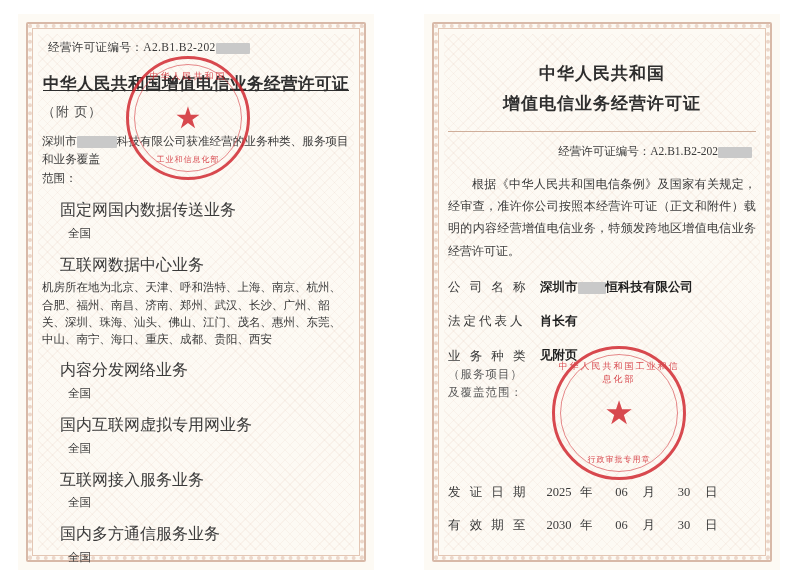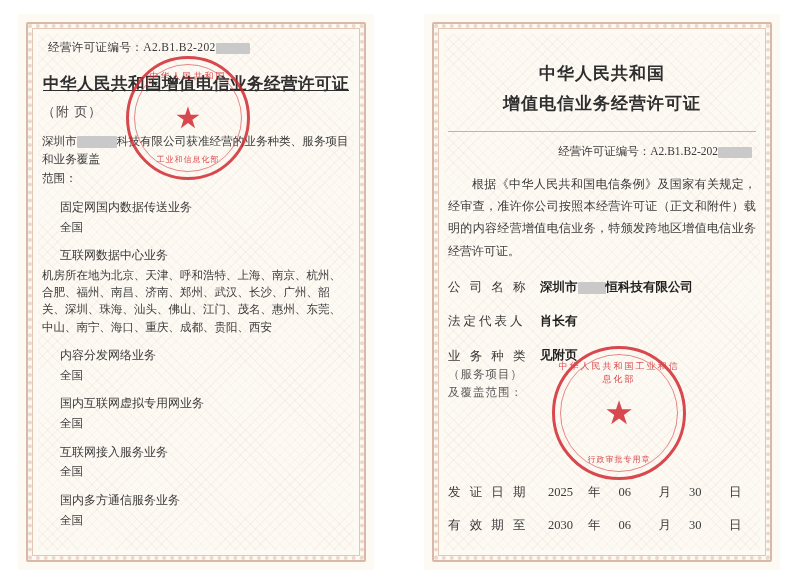--- a/index.html
+++ b/index.html
@@ -105,23 +105,23 @@
     line-height: 1.55;
   }
   .lead {
     text-indent: 0;
   }
   .range-label { margin-top: 1px; }
   .svc {
     margin-top: 10px;
     margin-left: 18px;
   }
-  .svc .name { font-size: 12px; }
+  .svc .name { font-size: 16px; }
   .svc .scope {
-    margin-left: 0;
+    margin-left: 8px;
     font-size: 11.5px;
     margin-top: 2px;
   }
   .svc .scope.wide {
     margin-left: -18px;
     line-height: 1.5;
   }
 
   
   .title-right {
@@ -190,22 +190,21 @@
     margin-top: 16px;
   }
   .date-row .k {
     width: 92px;
     flex: 0 0 92px;
     letter-spacing: 3px;
   }
   .date-row .num {
     display: inline-block;
     min-width: 38px;
-    text-align: left;
-    margin-left: 8px;
+    text-align: center;
   }
   .date-row .unit { margin: 0 10px 0 2px; }
 
   
   .seal {
     position: absolute;
     border-radius: 50%;
     border: 3px solid #d0232b;
     opacity: .82;
     pointer-events: none;

